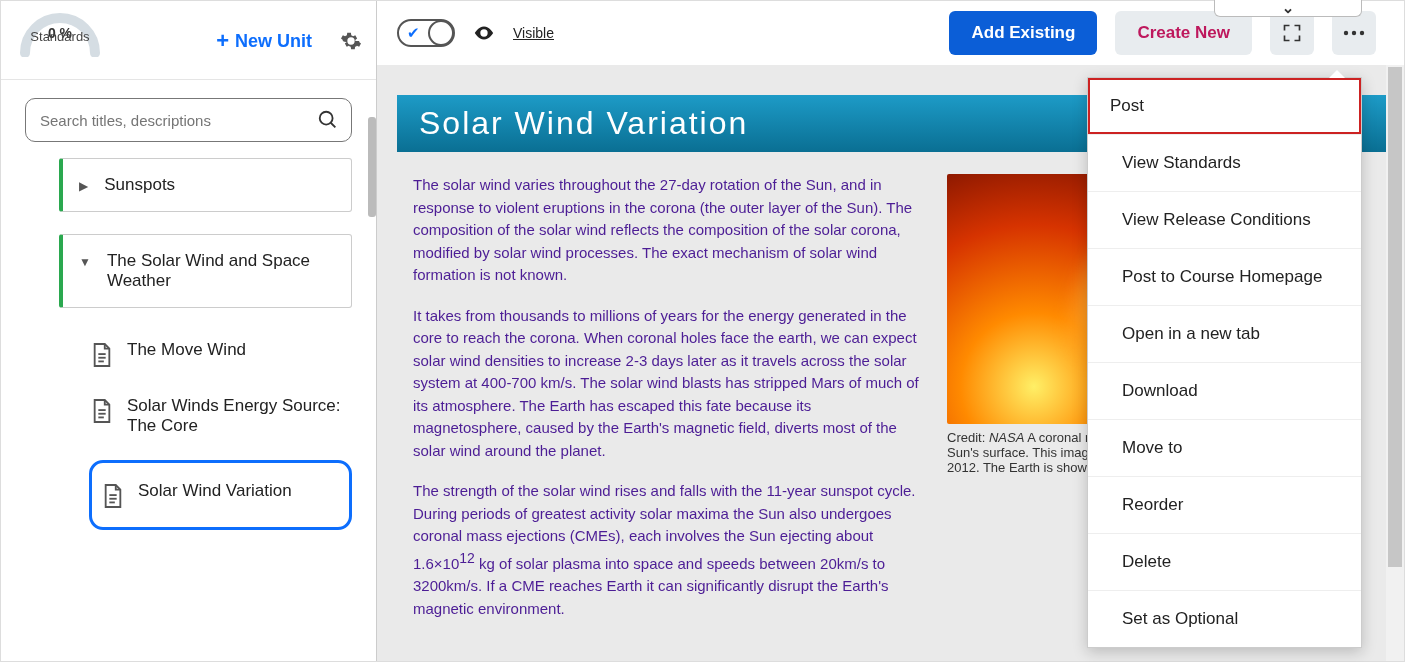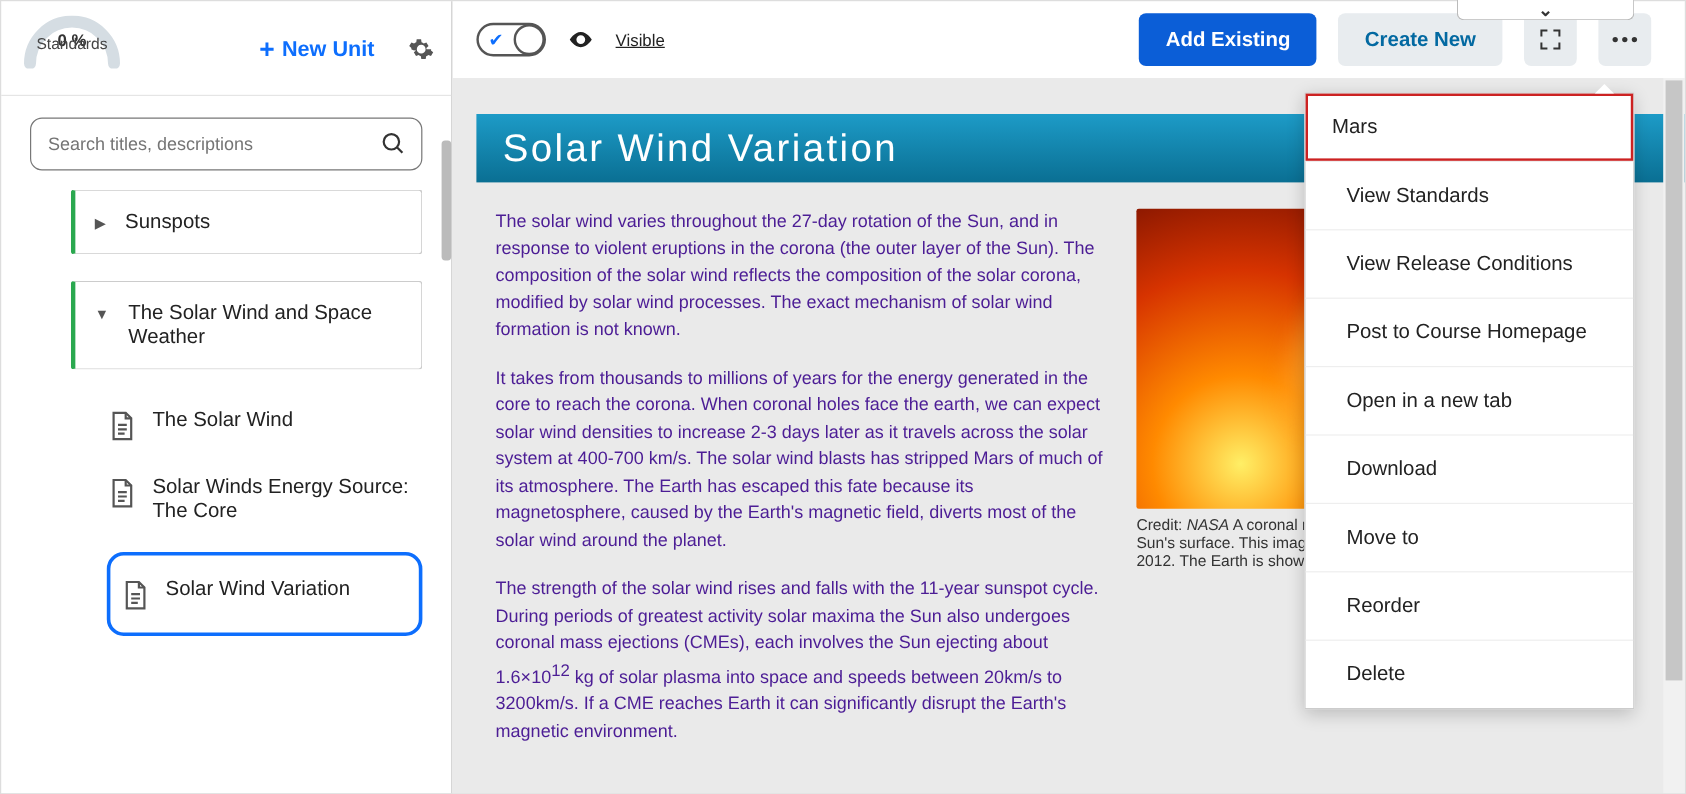--- a/index.html
+++ b/index.html
@@ -30,21 +30,21 @@
   .main { flex:1; display:flex; flex-direction:column; position:relative;}
   .toolbar { display:flex; align-items:center; padding:10px 28px 10px 20px; gap:18px;}
   .toggle { width:58px; height:28px; border:2px solid #555; border-radius:20px; position:relative; background:#fff;}
   .toggle .knob { width:26px; height:26px; border:2px solid #555; border-radius:50%; position:absolute; right:-1px; top:-1px; background:#fff;}
   .toggle .chk { position:absolute; left:8px; top:3px; color:#0d6efd; font-size:15px;}
   .eye { width:22px; height:22px; color:#222;}
   .visible-txt { font-size:14px;text-decoration:underline;}
   .spacer { flex:1;}
   .btn { padding:12px 22px; font-size:17px; font-weight:600; border-radius:6px; cursor:pointer;}
   .btn-primary { background:#0b5ed7; color:#fff; }
-  .btn-secondary { background:#e8ecef; color:#0369a1; }
+  .btn-secondary { background:#e8ecef; color:#be185d; }
   .expand-btn, .more-btn { width:44px; height:44px; border-radius:6px; background:#e8ecef; display:flex; align-items:center; justify-content:center; cursor:pointer;}
   .document { background:#eaeaea; flex:1; overflow:auto; padding:30px 0 0 20px; position:relative;}
   .title-band { background:linear-gradient(#1d9bc7,#0a6f93); color:#fff; font-size:32px; font-weight:400; padding:10px 22px; letter-spacing:2px;}
   .content-row { display:flex; gap:24px; padding:22px 0 0 16px;}
   .text-col { width:510px; font-size:15px; color:#4c1d95;}
   .text-col p { margin:0 0 18px 0; line-height:1.5;}
   .text-col sup { font-size:14px;}
   .img-col { width:290px;}
   .sun-img { width:290px; height:250px; background:radial-gradient(circle at 30% 85%, #ffef66 0%, #ff8a00 25%, #d63300 55%, #4a0000 100%); border-radius:2px; position:relative; overflow:hidden;}
   .sun-img .flare { position:absolute; right:90px; top:40px; width:80px; height:160px; background:radial-gradient(ellipse at center, rgba(255,180,60,.9), rgba(255,100,0,0) 70%); filter:blur(6px); transform:rotate(20deg);}
@@ -106,21 +106,21 @@
       </div>
       <div class="subitems">
         <div class="doc-item">
           <svg class="doc-icon" viewBox="0 0 24 28" fill="none" stroke="currentColor" stroke-width="2">
               <path d="M4 2h11l5 5v19H4z"></path>
               <path d="M15 2v5h5"></path>
               <line x1="8" y1="13" x2="16" y2="13"></line>
               <line x1="8" y1="17" x2="16" y2="17"></line>
               <line x1="8" y1="21" x2="14" y2="21"></line>
             </svg>
-          <span>The Solar Wind</span>
+          <span>The Move Wind</span>
         </div>
         <div class="doc-item">
           <svg class="doc-icon" viewBox="0 0 24 28" fill="none" stroke="currentColor" stroke-width="2">
               <path d="M4 2h11l5 5v19H4z"></path>
               <path d="M15 2v5h5"></path>
               <line x1="8" y1="13" x2="16" y2="13"></line>
               <line x1="8" y1="17" x2="16" y2="17"></line>
               <line x1="8" y1="21" x2="14" y2="21"></line>
             </svg>
           <span>Solar Winds Energy Source: The Core</span>
@@ -187,24 +187,25 @@
           <div class="caption"><span>Credit: </span><i>NASA</i><span> A coronal mass ejection from the Sun's surface. This image was taken Aug. 31, 2012. The Earth is shown to scale.</span></div>
         </div>
       </div>
       <div class="vscroll-main">
           <div class="thumb"></div>
         </div>
     </div>
 
     <div class="menu">
       <div class="arrow"></div>
-      <div class="menu-item edit">Mars</div>
+      <div class="menu-item edit">Post</div>
       <div class="menu-item">View Standards</div>
       <div class="menu-item">View Release Conditions</div>
       <div class="menu-item">Post to Course Homepage</div>
       <div class="menu-item">Open in a new tab</div>
       <div class="menu-item">Download</div>
       <div class="menu-item">Move to</div>
       <div class="menu-item">Reorder</div>
       <div class="menu-item">Delete</div>
+      <div class="menu-item">Set as Optional</div>
     </div>
   </div>
 </div>
 
 </body></html>

